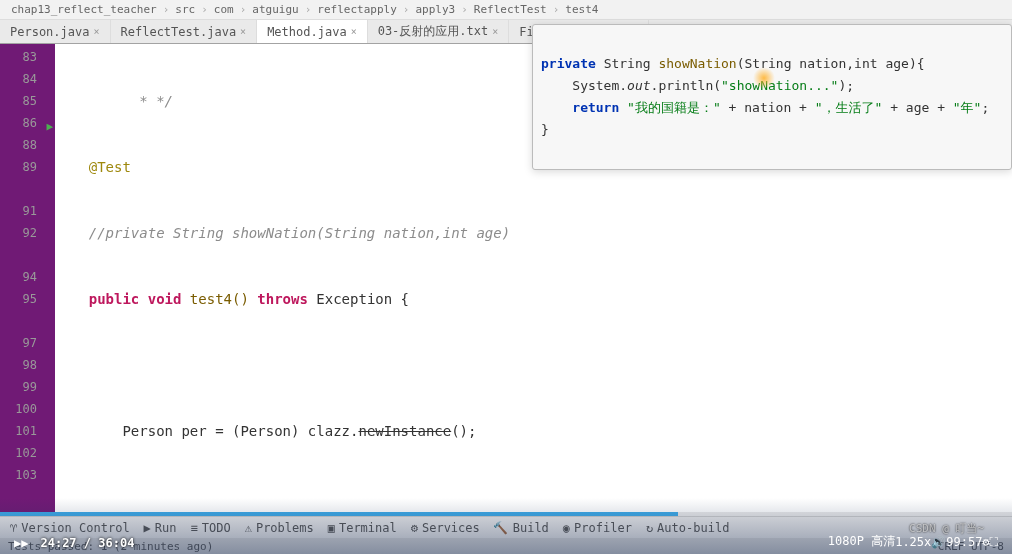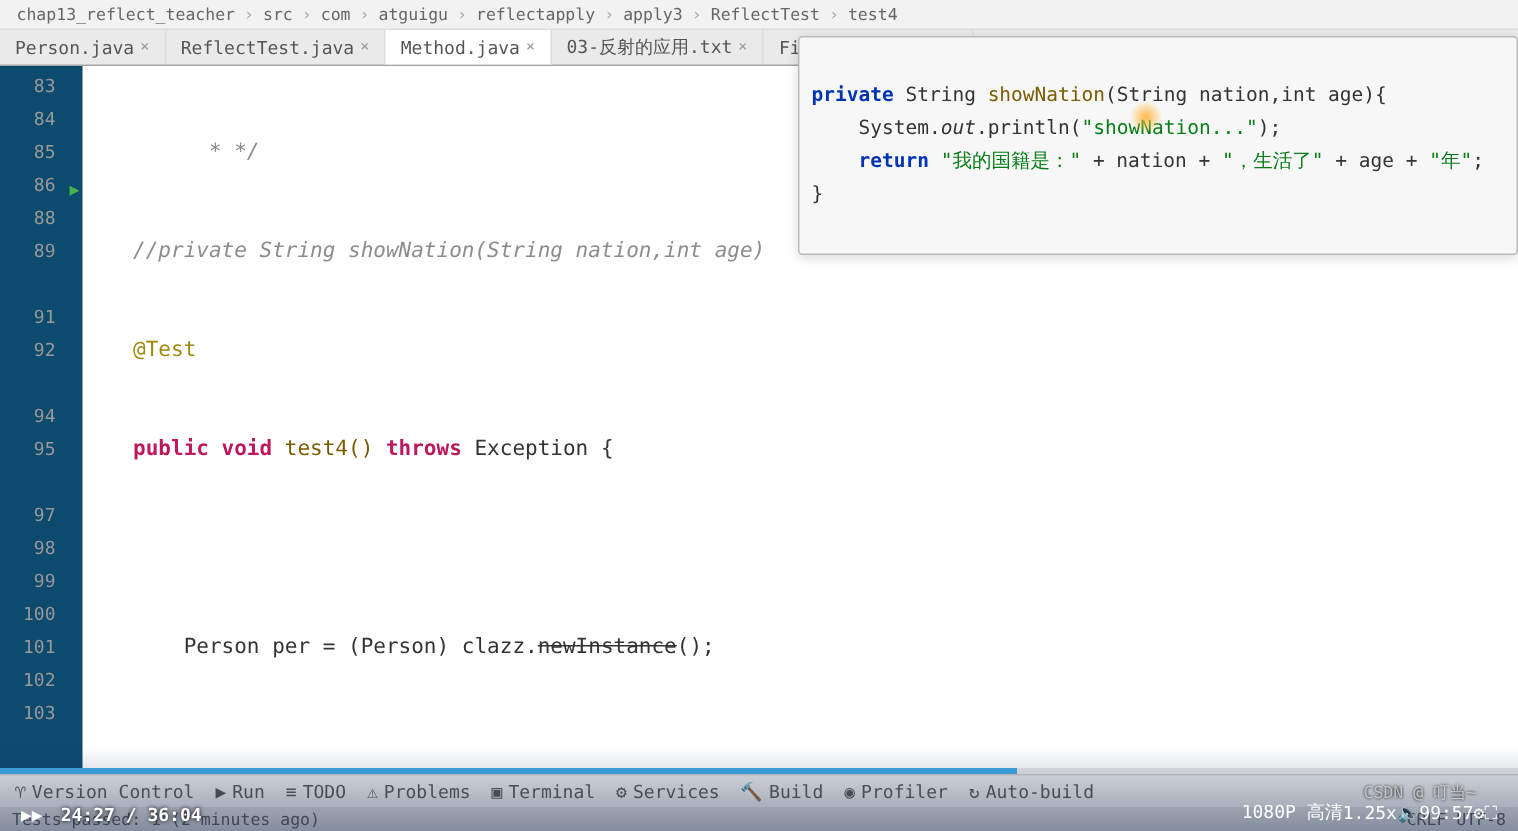--- a/index.html
+++ b/index.html
@@ -5,21 +5,21 @@
   * { margin: 0; padding: 0; box-sizing: border-box; }
   body { font-family: 'Consolas', 'Monaco', monospace; font-size: 13px; background: #fff; color: #333; width: 1012px; height: 554px; overflow: hidden; position: relative; }
   .breadcrumb { height: 20px; background: #f2f2f2; font-size: 11px; color: #666; display: flex; align-items: center; padding: 0 8px; border-bottom: 1px solid #ddd; overflow: hidden; white-space: nowrap; }
   .breadcrumb span { margin: 0 3px; }
   .crumb-sep { color: #aaa; }
   .tabs { height: 24px; background: #eaeaea; display: flex; border-bottom: 1px solid #a3a3a3; }
   .tab { padding: 3px 10px; font-size: 12px; color: #555; border-right: 1px solid #ddd; display: flex; align-items: center; gap: 4px; cursor: pointer; }
   .tab.active { background: #fff; }
   .tab .x { color: #999; font-size: 10px; }
   .editor { display: flex; height: 470px; position: relative; }
-  .gutter { width: 55px; background: #0c4a6e; text-align: right; color: #999; font-size: 12px; padding-top: 2px; }
+  .gutter { width: 55px; background: #701a75; text-align: right; color: #999; font-size: 12px; padding-top: 2px; }
   .gutter .ln { height: 22px; line-height: 22px; padding-right: 18px; position: relative; }
   .gutter .run-icon { position: absolute; right: 2px; top: 4px; color: #4caf50; font-size: 11px; }
   .code { flex: 1; font-size: 14px; line-height: 22px; padding-top: 2px; white-space: pre; overflow: hidden; }
   .code-line { height: 22px; position: relative; }
   .kw { color: #be185d; font-weight: bold; }
   .str { color: #067d17; }
   .cmt { color: #8c8c8c; font-style: italic; }
   .ann { color: #9e880d; }
   .mth { color: #7a5c00; }
   .strike { text-decoration: line-through; }
@@ -99,22 +99,22 @@
     <div class="ln">97</div>
     <div class="ln">98</div>
     <div class="ln">99</div>
     <div class="ln">100</div>
     <div class="ln">101</div>
     <div class="ln">102</div>
     <div class="ln">103</div>
   </div>
   <div class="code">
     <div class="code-line"><span>         </span><span class="cmt"> * */</span></div>
+    <div class="code-line"><span>    </span><span class="ann">@Test</span></div>
     <div class="code-line"><span>    </span><span class="cmt">//private String showNation(String nation,int age)</span></div>
-    <div class="code-line"><span>    </span><span class="ann">@Test</span></div>
     <div class="code-line"><span>    </span><span class="kw">public void</span><span class="mth"> test4() </span><span class="kw">throws</span><span> Exception {</span></div>
     <div class="code-line"></div>
     <div class="code-line"><span>        </span><span>Person per = (Person) clazz.</span><span class="strike">newInstance</span><span>();</span></div>
     
     
     
     
     
     
     

